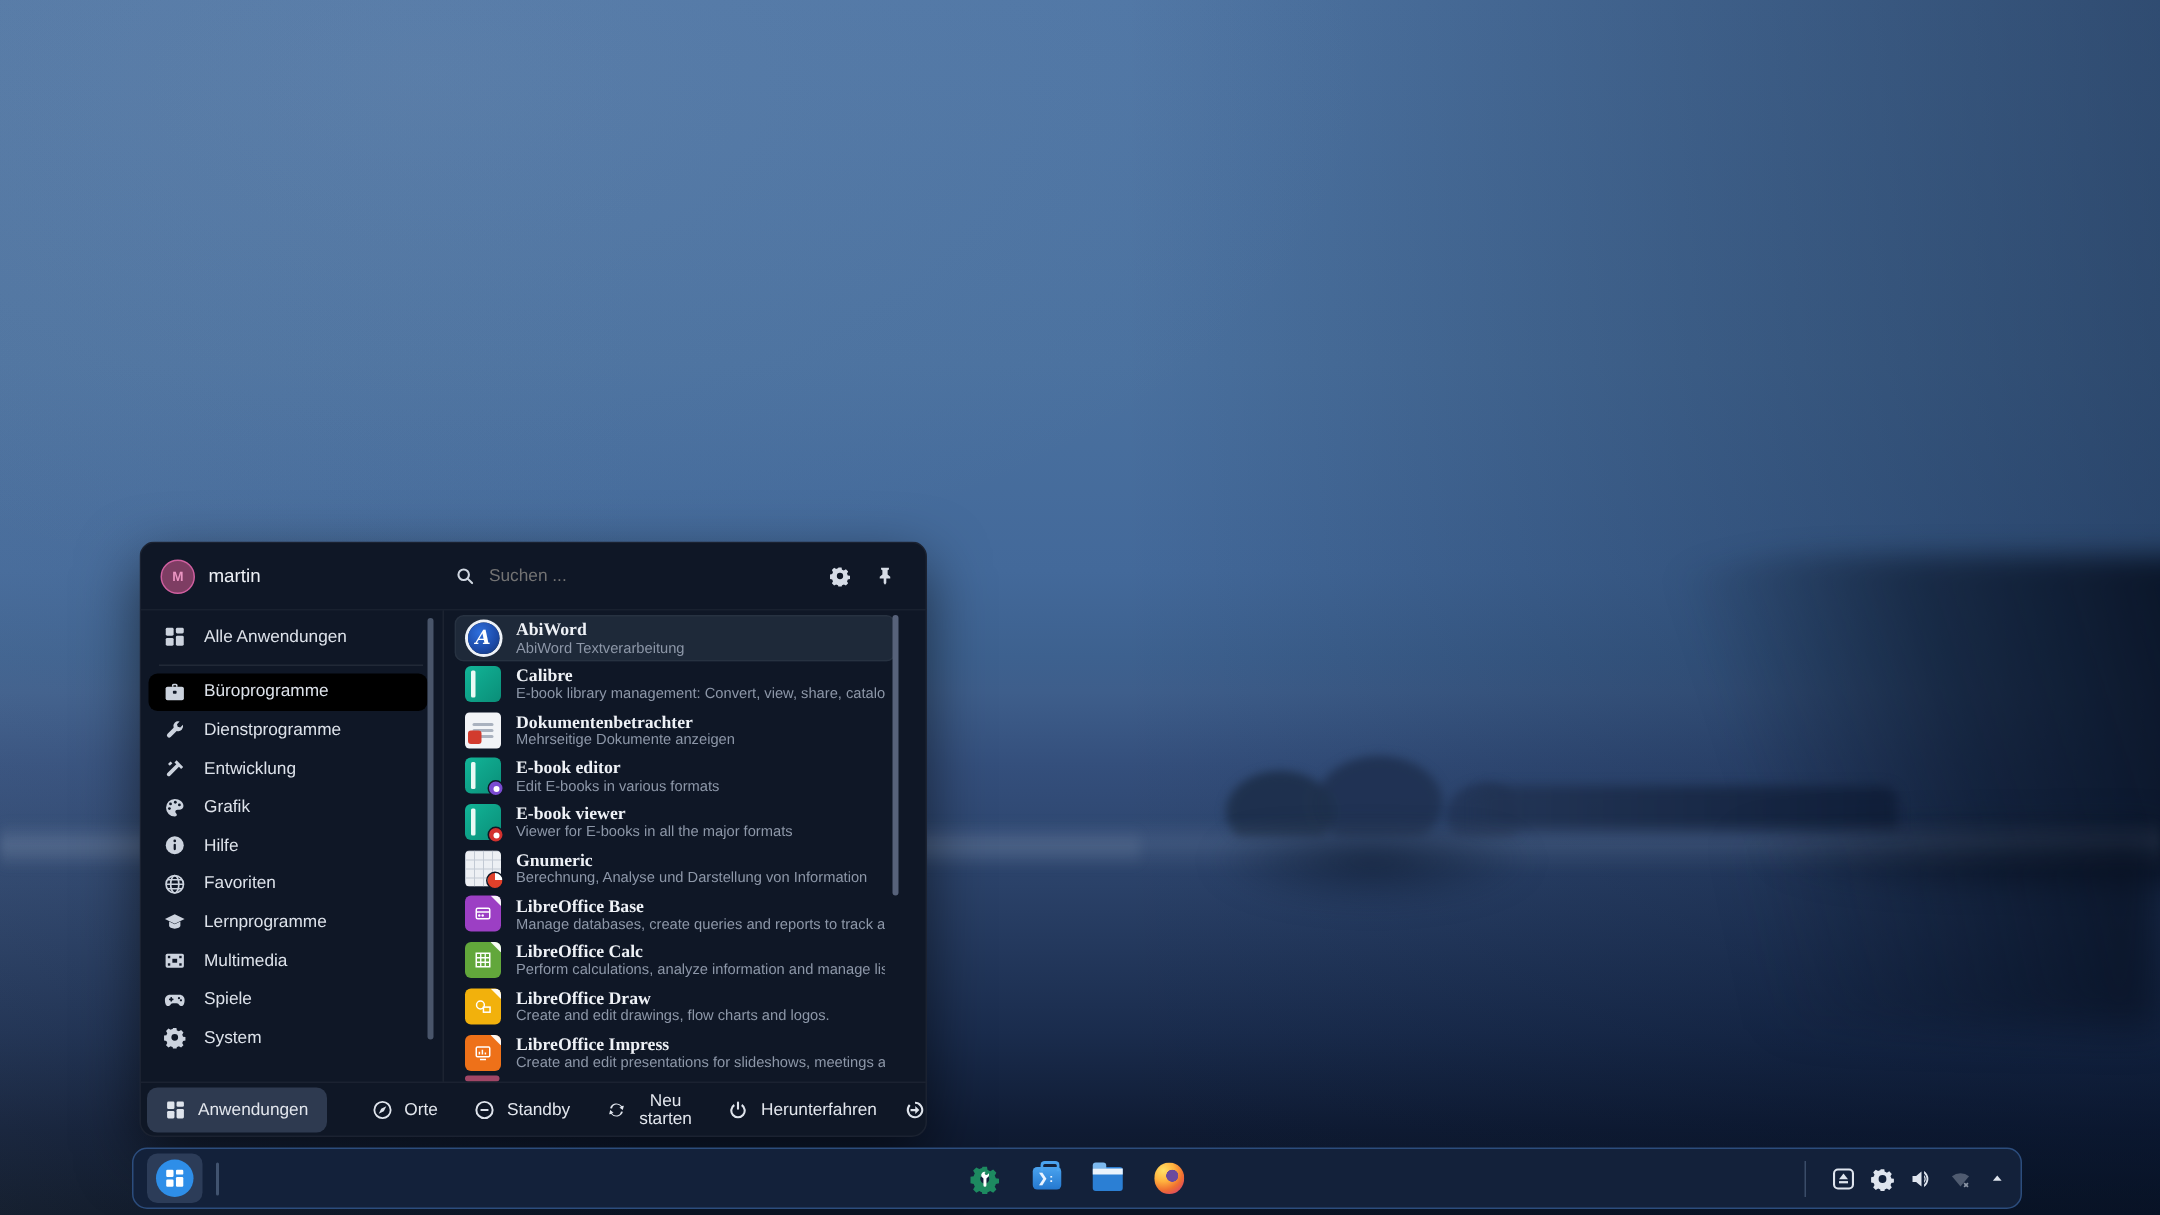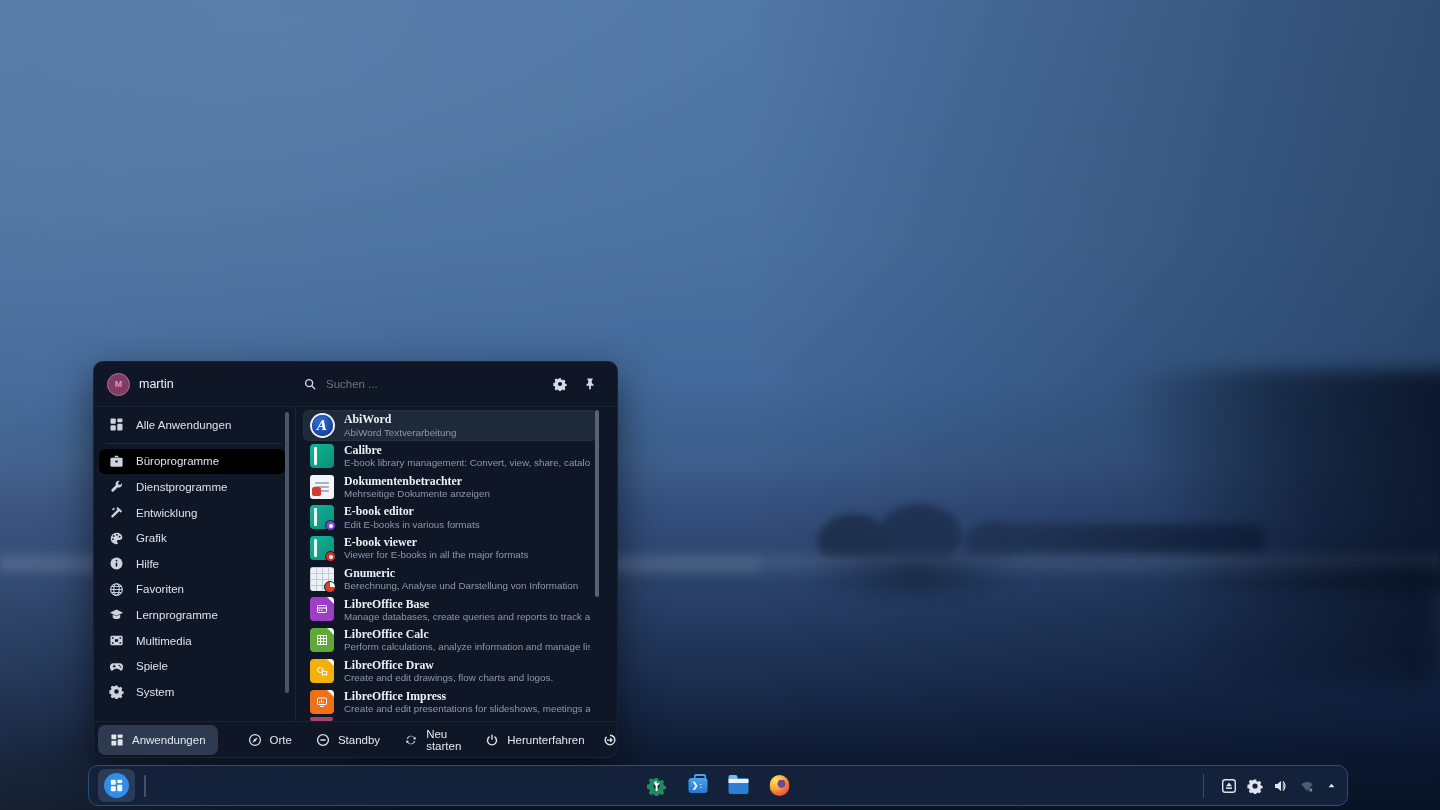--- a/index.html
+++ b/index.html
@@ -86,21 +86,21 @@
   .ai-gnum{border-radius:3px;background:
       linear-gradient(#c3cad4 1px, transparent 1px) 0 0/100% 6px,
       linear-gradient(90deg,#c3cad4 1px, transparent 1px) 0 0/6px 100%, #edf0f4;}
   .ai-gnum .pie{position:absolute;right:-2px;bottom:-2px;width:12px;height:12px;border-radius:50%;
     background:conic-gradient(#fff 0 90deg, #e0402a 90deg 360deg);border:1px solid #0f1726;}
   .ai-lo{border-radius:4px;}
   .ai-lo .fold{position:absolute;top:0;right:0;width:0;height:0;
     border-top:7px solid rgba(255,255,255,.95);border-left:7px solid transparent;border-top-right-radius:4px;}
 
   .menu-footer{height:36px;flex:none;border-top:1px solid rgba(255,255,255,.05);
-    display:flex;align-items:center;padding:0 13px 0 4px;position:relative;}
+    display:flex;align-items:center;padding:0 13px 0 4px;position:relative;text-align:center;}
   .fbtn{display:flex;align-items:center;gap:8px;height:30px;padding:0 12px;border-radius:7px;
     font-size:11.5px;color:#e2e6ed;}
   .fbtn .icn{display:flex;color:#dfe4ec;}
   .fbtn.sel{background:#2e3a50;}
   .fgap{width:18px;}
   .fright{margin-left:auto;display:flex;align-items:center;}
   .fbtn.icononly{padding:0 6px;}
 
   
   .taskbar{position:absolute;left:88px;top:765px;width:1260px;height:41px;

